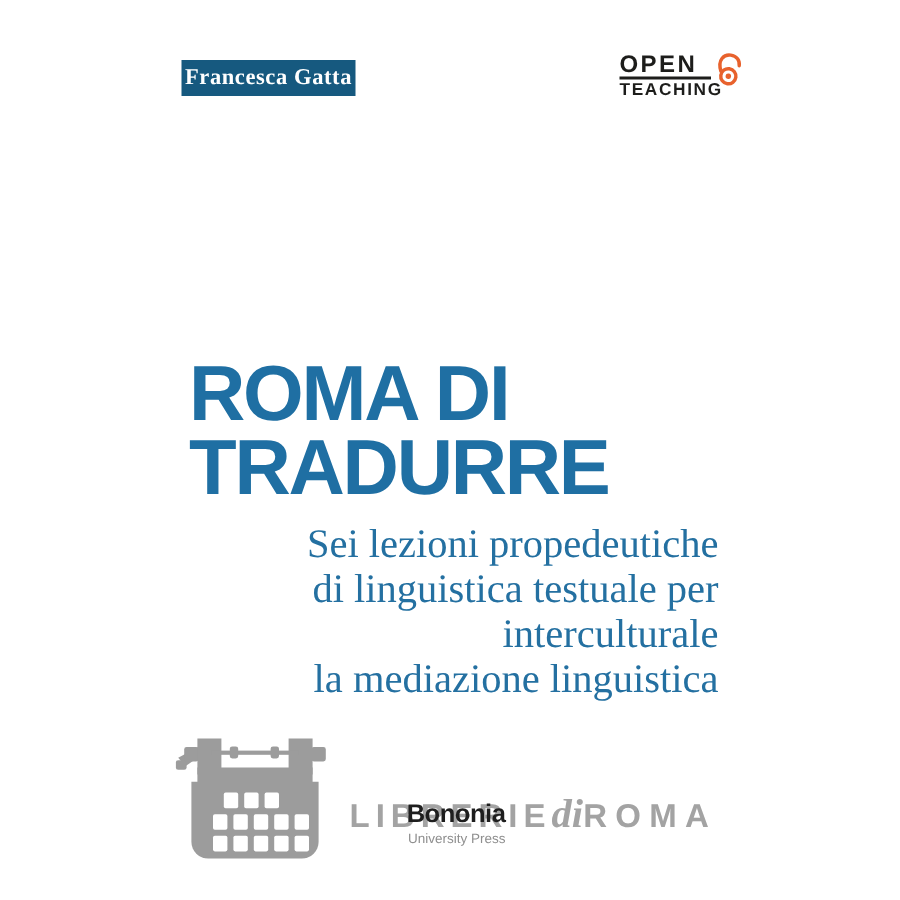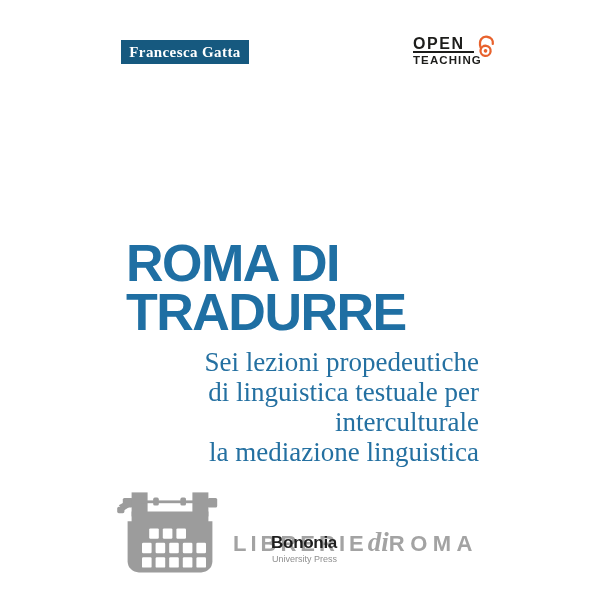--- a/index.html
+++ b/index.html
@@ -6,21 +6,21 @@
   .cover{
     position:relative;
     width:600px;height:600px;
     background:#ffffff;
     overflow:hidden;
     font-family:"Liberation Sans", sans-serif;
   }
   
   .author-badge{
     position:absolute;left:121px;top:40px;
-    width:128px;height:24px;
+    width:116px;height:24px;
     background:#16597F;
     color:#ffffff;
     font-family:"Liberation Serif", serif;
     font-weight:700;font-size:15px;line-height:24px;
     letter-spacing:.4px;text-align:center;
   }
   
   .open-teaching{position:absolute;left:413px;top:38px;width:84px;color:#1D1D1B;}
   .ot-open{font-weight:700;font-size:16px;line-height:11px;letter-spacing:1.6px;}
   .ot-rule{width:61px;height:1.5px;background:#1D1D1B;margin-top:2px;}

